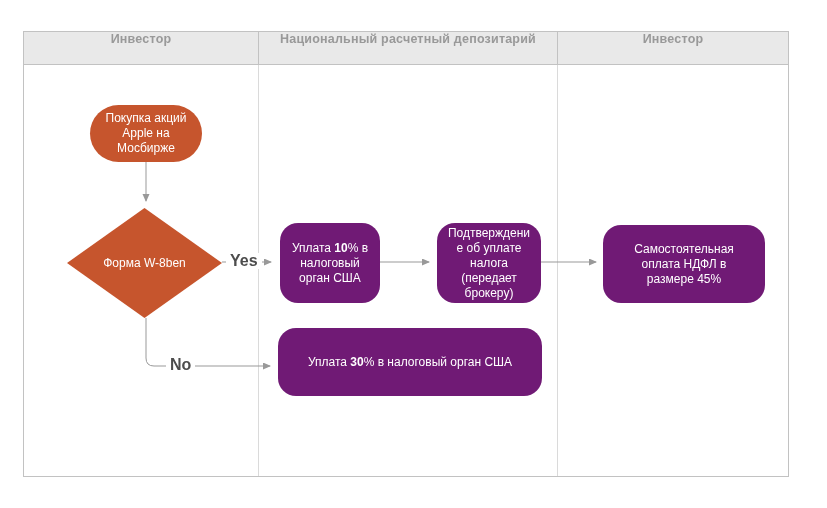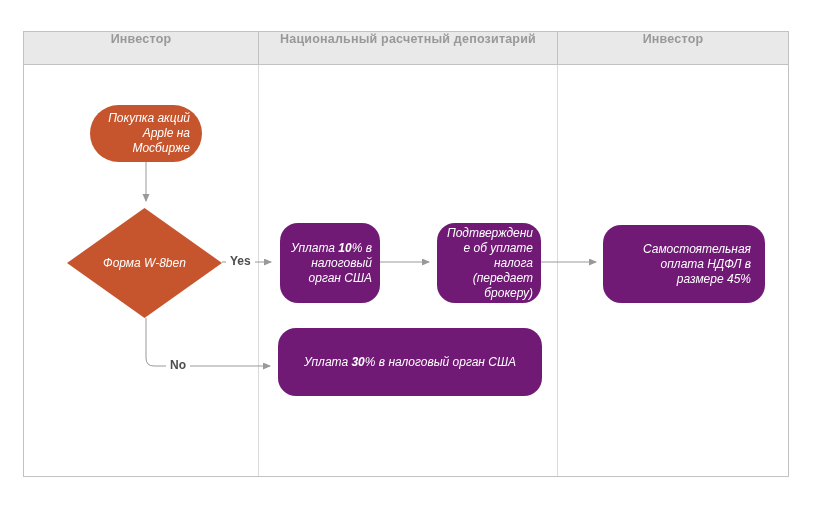--- a/index.html
+++ b/index.html
@@ -19,36 +19,36 @@
     box-sizing:border-box;display:flex;justify-content:center;
     color:#999999;font-weight:bold;font-size:12.5px;letter-spacing:.2px;
   }
   .lane-header:last-child{border-right:none;}
   .lane-bodies{display:flex;flex:1;}
   .lane-body{border-right:1px solid #dadada;box-sizing:border-box;}
   .lane-body:last-child{border-right:none;}
   .w1{width:235px;flex:0 0 235px;} .w2{width:299px;flex:0 0 299px;} .w3{width:231px;flex:1;}
   
   .shape{position:absolute;box-sizing:border-box;color:#ffffff;display:flex;
-    align-items:center;justify-content:center;text-align:right;
-    font-size:12px;line-height:15px;font-style:italic;}
+    align-items:center;justify-content:center;text-align:center;
+    font-size:12px;line-height:15px;}
   .stadium{left:90px;top:105px;width:112px;height:57px;border-radius:29px;
     background:#c6552d;padding:4px 12px;}
   .diamond{left:67px;top:208px;width:155px;height:110px;background:#c6552d;
     clip-path:polygon(50% 0,100% 50%,50% 100%,0 50%);padding:0 18px;}
   .process{background:#701a75;border-radius:18px;overflow:hidden;}
   .p10{left:280px;top:223px;width:100px;height:80px;padding:4px 8px;overflow-wrap:anywhere;}
   .pconf{left:437px;top:223px;width:104px;height:80px;padding:4px 8px;overflow-wrap:anywhere;}
   .pself{left:603px;top:225px;width:162px;height:78px;padding:4px 14px;}
   .p30{left:278px;top:328px;width:264px;height:68px;padding:4px 14px;}
   .shape b{font-weight:bold;}
   
   #edges{position:absolute;left:0;top:0;width:827px;height:508px;pointer-events:none;}
   .edge-label{
-    position:absolute;background:#ffffff;color:#4d4d4d;font-weight:bold;font-size:12px;
+    position:absolute;background:#ffffff;color:#4d4d4d;font-weight:bold;font-size:16px;
     padding:1px 4px;line-height:14px;}
   .yes-label{left:226px;top:253px;}
   .no-label{left:166px;top:357px;}
 </style>
 </head>
 <body>
 
 <div id="stage">
 
   <div class="swimlane">

